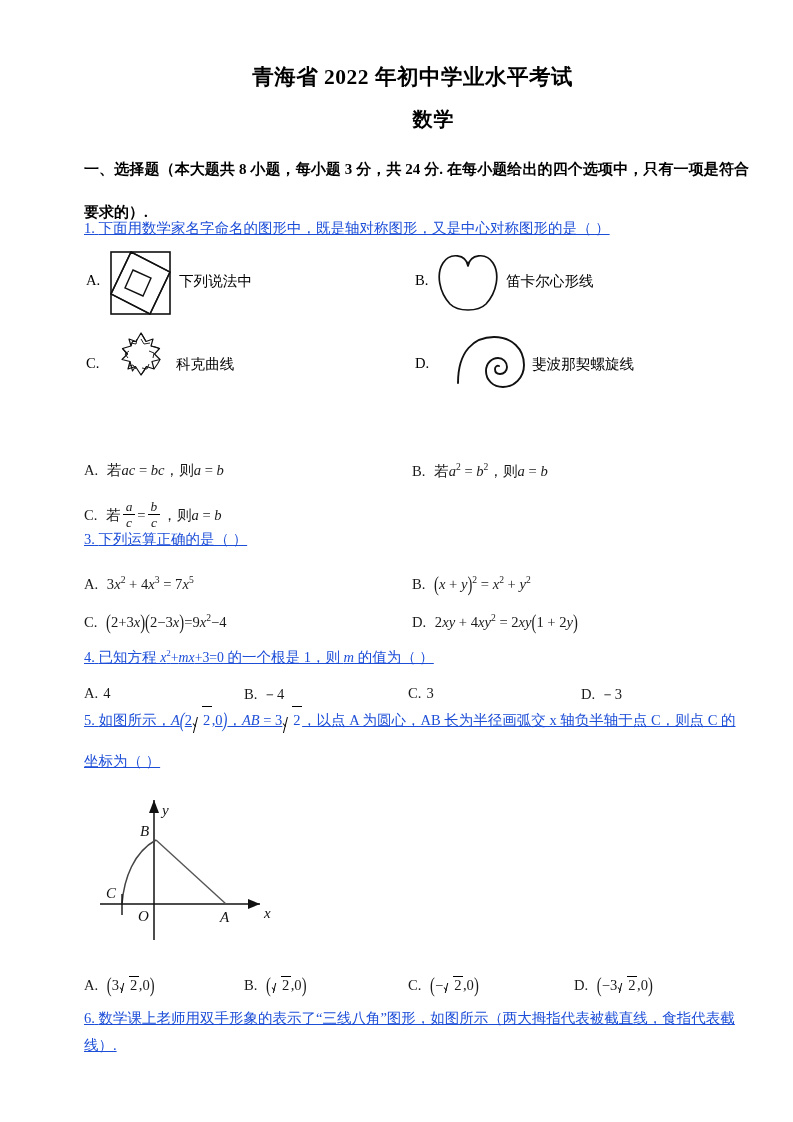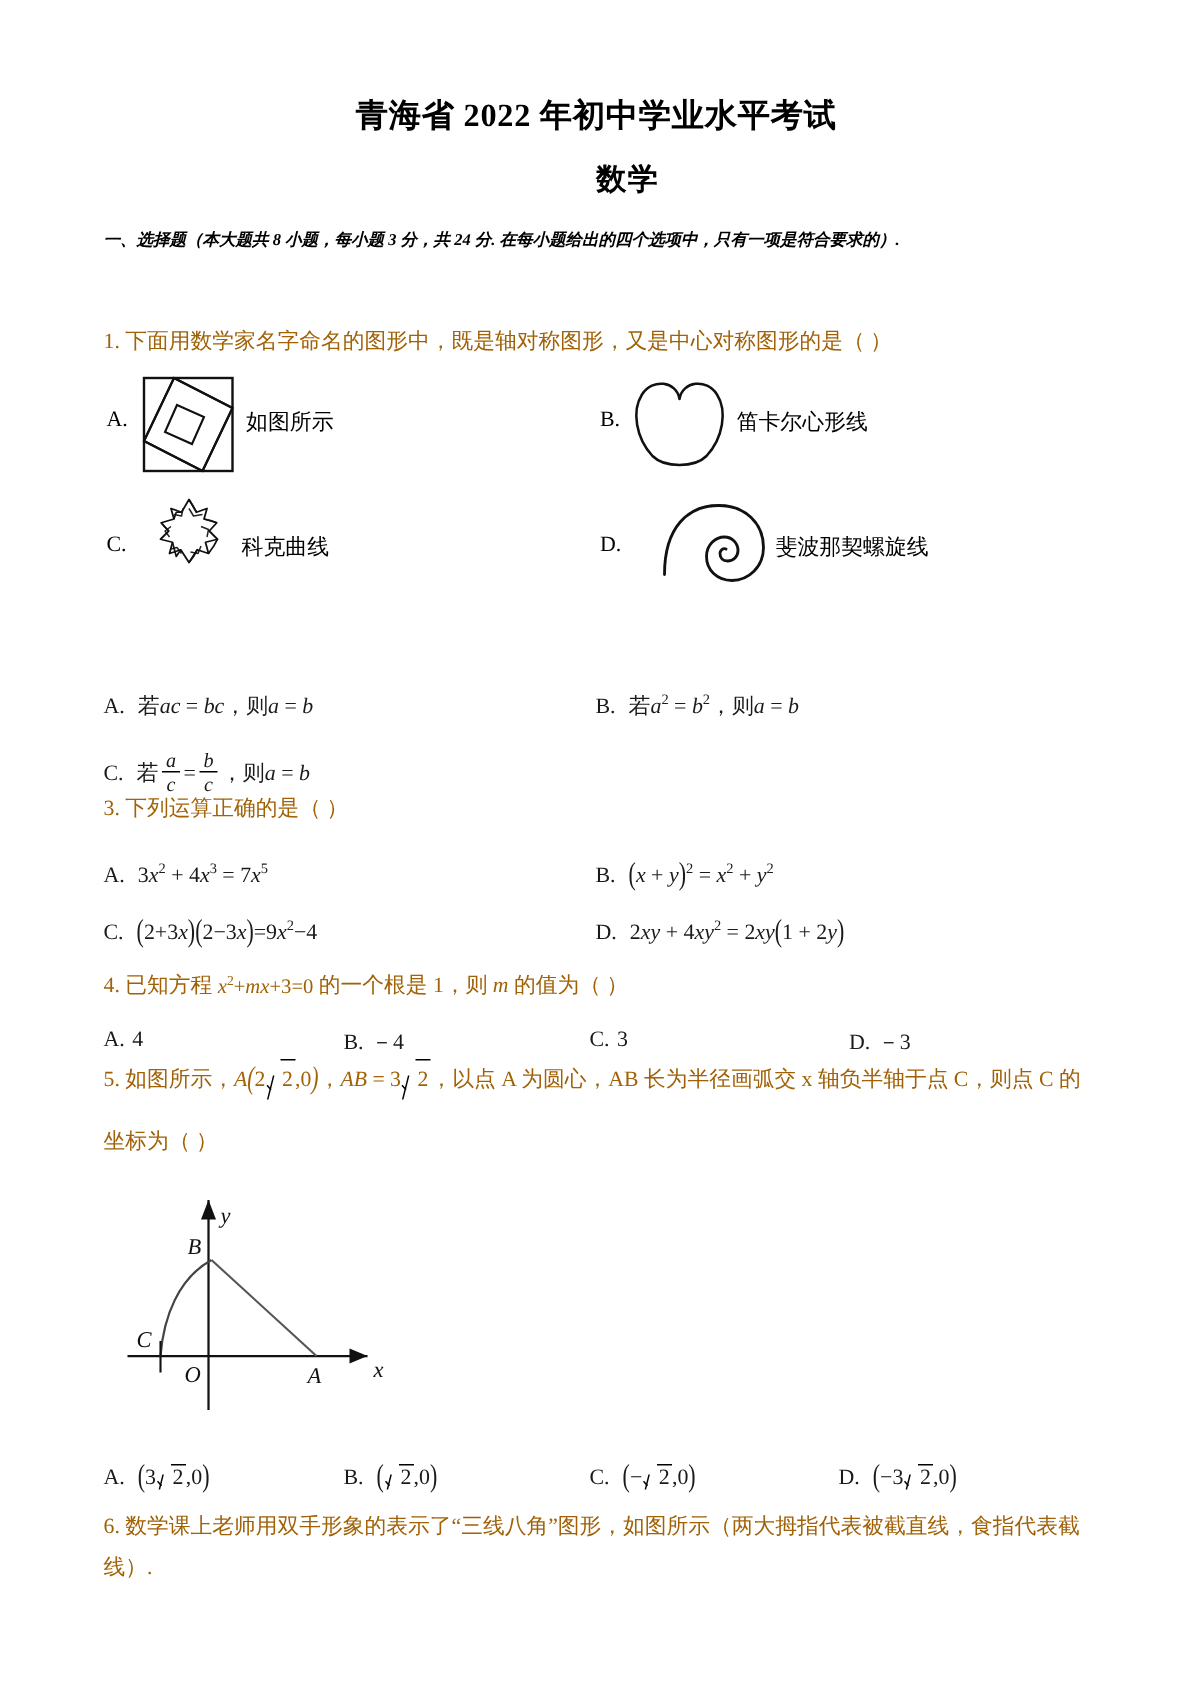--- a/index.html
+++ b/index.html
@@ -10,21 +10,21 @@
   body {
     width: 793px;
     height: 1122px;
     position: relative;
     font-family: "Liberation Serif", "DejaVu Serif", serif;
     color: #000000;
     overflow: hidden;
   }
   .page {
     position: absolute;
-    left: 1px; top: 0;
+    left: 16px; top: 0;
     width: 711px;
     height: 1122px;
   }
 
   
   .doc-title {
     position: absolute;
     left: 0; top: 62px;
     width: 793px;
     text-align: center;
@@ -42,32 +42,32 @@
     letter-spacing: 1px;
     margin-left: 21px;
   }
 
   
   .section-head {
     position: absolute;
     left: 68px; top: 148px;
     width: 665px;
     font-weight: bold;
-    font-size: 11px;
-    line-height: 24px;
+    font-size: 15px;
+    line-height: 43px;
     text-align: justify;
-    font-style: italic;
   }
 
   
   .q-stem {
     position: absolute;
     font-size: 14.5px;
     line-height: 27px;
-    color: #a16207;
+    color: #1d4ed8;
+    text-decoration: underline;
   }
   .q-stem .num { letter-spacing: 0; }
 
   .opt {
     position: absolute;
     font-size: 14.6px;
     color: #1a1a1a;
     white-space: nowrap;
     margin-top: 14px;
   }
@@ -171,21 +171,21 @@
     <svg width="63" height="66" viewBox="0 0 63 66">
       <rect x="2" y="2" width="59" height="62" fill="none" stroke="#111" stroke-width="1.6"></rect>
       <polygon points="22,2 61,22 41,64 2,44" fill="none" stroke="#111" stroke-width="1.5"></polygon>
       <line x1="22" y1="2" x2="2" y2="44" stroke="#111" stroke-width="1.4"></line>
       <line x1="61" y1="22" x2="22" y2="2" stroke="#111" stroke-width="1.4"></line>
       <line x1="41" y1="64" x2="61" y2="22" stroke="#111" stroke-width="1.4"></line>
       <line x1="2" y1="44" x2="41" y2="64" stroke="#111" stroke-width="1.4"></line>
       <polygon points="24,20 42,28 34,46 16,38" fill="none" stroke="#111" stroke-width="1.4"></polygon>
     </svg>
   </div>
-  <div class="figopt-name" style="left:163px; top:272px;">如图所示</div>
+  <div class="figopt-name" style="left:163px; top:272px;">下列说法中</div>
 
   <div class="figopt-label" style="left:399px; top:272px;">B.</div>
   <div class="fig" style="left:420px; top:252px;">
     <svg width="64" height="62" viewBox="0 0 64 62">
       <path d="M32,14 C30,2 14,0 7,11 C0,22 3,40 14,52 C22,60 42,60 50,52 C61,40 64,22 57,11 C50,0 34,2 32,14 Z" fill="none" stroke="#111" stroke-width="1.7" stroke-linejoin="round"></path>
     </svg>
   </div>
   <div class="figopt-name" style="left:490px; top:272px;">笛卡尔心形线</div>
 
   <div class="figopt-label" style="left:70px; top:355px;">C.</div>

